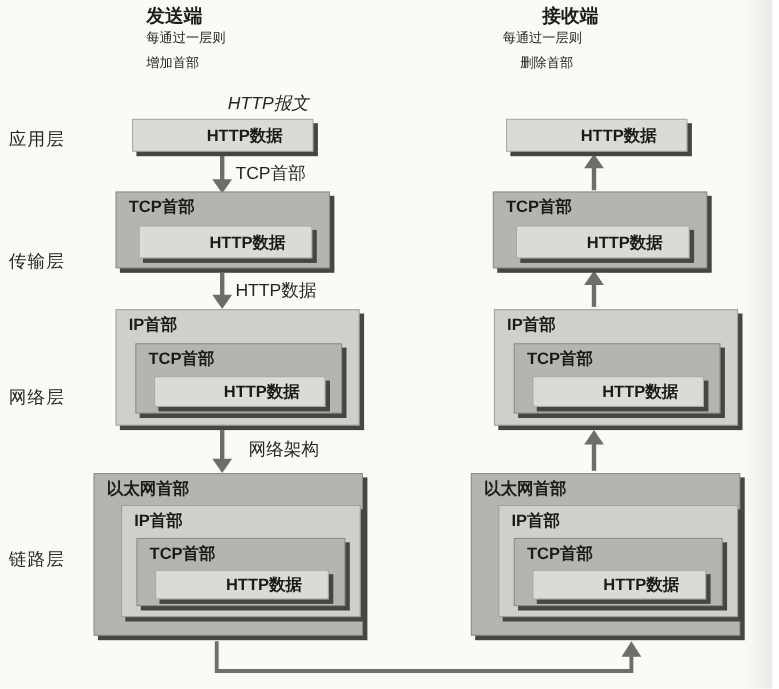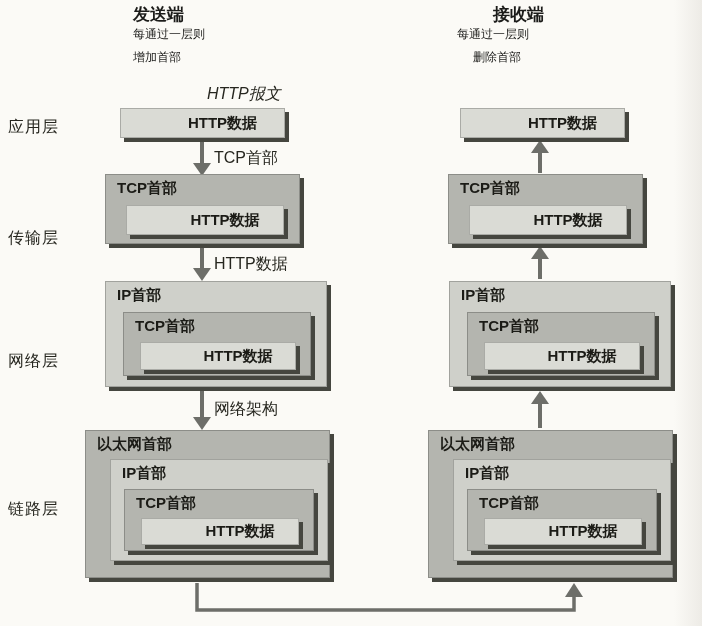--- a/index.html
+++ b/index.html
@@ -87,21 +87,21 @@
   <div class="txt" style="left:457px;top:49px;margin-left:16px;">删除首部</div>
 
   <div class="layer-label" style="top:117px;">应用层</div>
   <div class="layer-label" style="top:198px;margin-top:30px;">传输层</div>
   <div class="layer-label" style="top:313px;margin-top:38px;">网络层</div>
   <div class="layer-label" style="top:499px;">链路层</div>
 
   <div class="arrow-label" style="left:207px;top:84px;font-style:italic;">HTTP报文</div>
   <div class="arrow-label" style="left:214px;top:148px;">TCP首部</div>
   <div class="arrow-label" style="left:214px;top:254px;">HTTP数据</div>
-  <div class="arrow-label" style="left:214px;top:399px;">网络架构</div>
+  <div class="arrow-label" style="left:226px;top:399px;">网络架构</div>
 
   <div class="box box-lighter http-center" style="left:120px;top:108px;width:165px;height:30px;">HTTP数据</div>
 
   <div class="box box-dark" style="left:105px;top:174px;width:195px;height:70px;">
     <span class="box-label">TCP首部</span>
     <div class="box box-lighter http-center" style="left:20px;top:30px;width:158px;height:30px;">HTTP数据</div>
   </div>
 
   <div class="box box-light" style="left:93px;top:281px;width:222px;height:106px;">
     <span class="box-label">IP首部</span>

